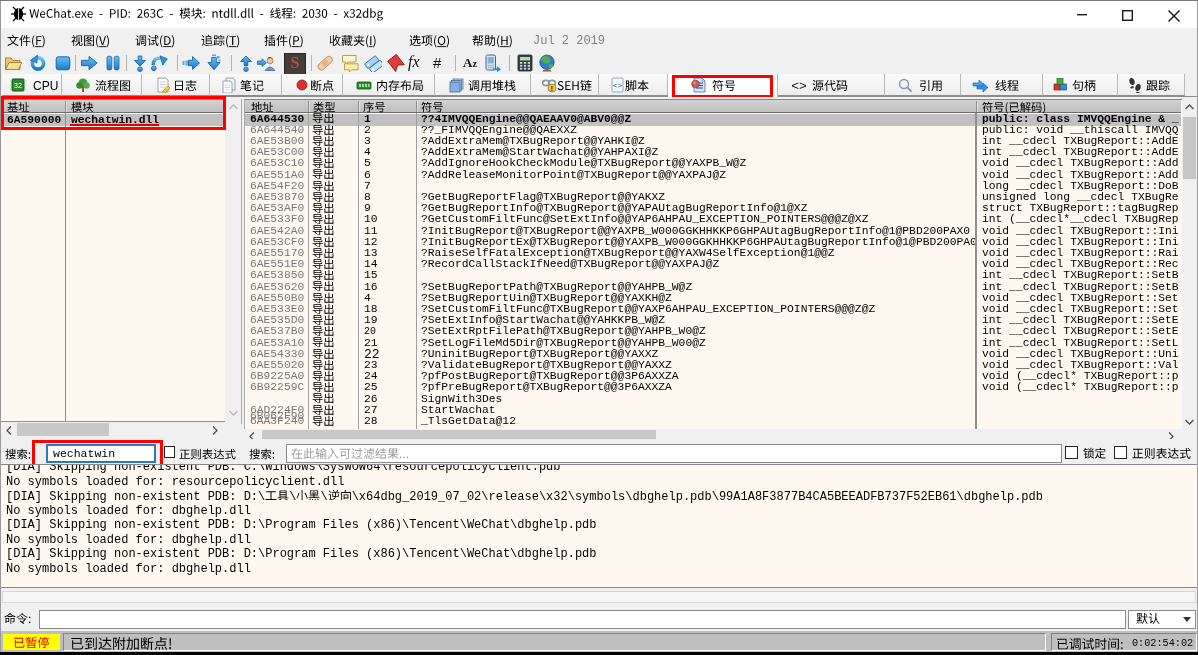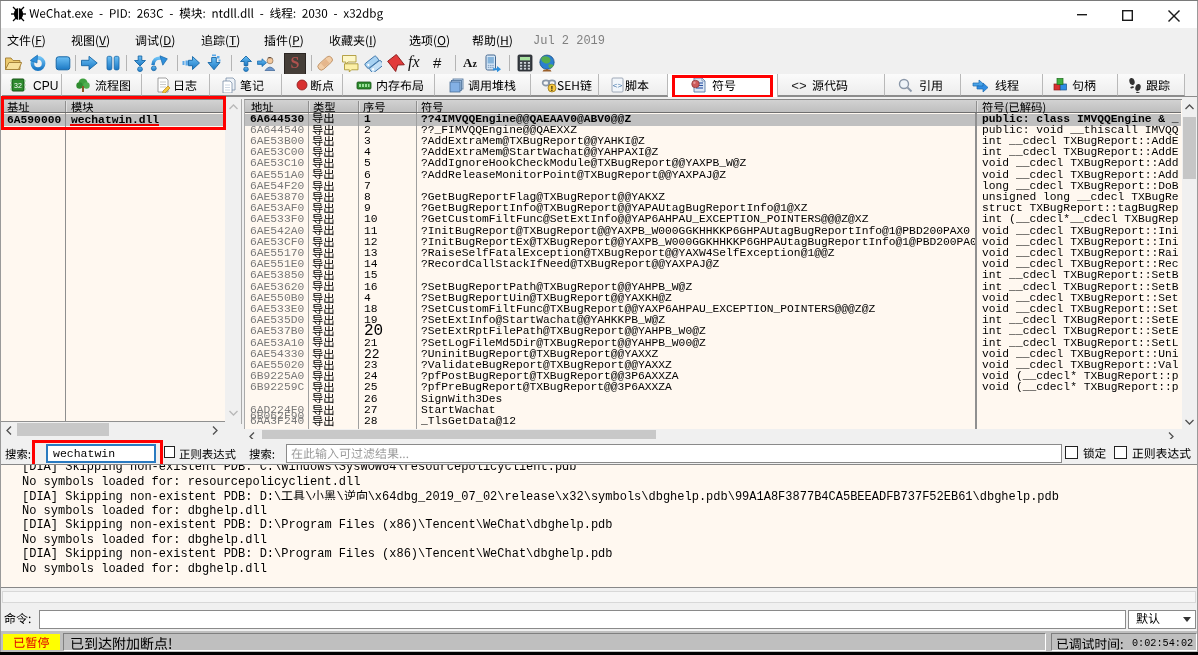--- a/index.html
+++ b/index.html
@@ -686,21 +686,21 @@
       <use href="#c51fa" x="12.0"></use>
     </svg>
 <div class="abs" style="left:120px;top:202.1px;font-family:'Liberation Mono',monospace;font-size:11.3px;line-height:11.2px;white-space:pre;color:#000">19</div>
 <div class="abs" style="left:177px;top:202.1px;font-family:'Liberation Mono',monospace;font-size:11.3px;line-height:11.2px;white-space:pre;color:#000;width:555px;overflow:hidden">?SetExtInfo@StartWachat@@YAHKKPB_W@Z</div>
 <div class="abs" style="left:738px;top:202.1px;font-family:'Liberation Mono',monospace;font-size:11.3px;line-height:11.2px;white-space:pre;color:#000;width:199px;overflow:hidden">int __cdecl TXBugReport::SetE</div>
 <div class="abs" style="left:6px;top:213.3px;font-family:'Liberation Mono',monospace;font-size:11.3px;line-height:11.2px;white-space:pre;color:#787878">6AE537B0</div>
 <svg class="" style="position:absolute;left:68.0px;top:212.2px" width="22.60" height="13.75" viewBox="0 -11.0 24.00 14.6" fill="#000">
       <use href="#c5bfc" x="0.0"></use>
       <use href="#c51fa" x="12.0"></use>
     </svg>
-<div class="abs" style="left:120px;top:213.3px;font-family:'Liberation Mono',monospace;font-size:16px;line-height:11.2px;white-space:pre;color:#000">20</div>
+<div class="abs" style="left:120px;top:213.3px;font-family:'Liberation Mono',monospace;font-size:10px;line-height:11.2px;white-space:pre;color:#000">20</div>
 <div class="abs" style="left:177px;top:213.3px;font-family:'Liberation Mono',monospace;font-size:11.3px;line-height:11.2px;white-space:pre;color:#000;width:555px;overflow:hidden">?SetExtRptFilePath@TXBugReport@@YAHPB_W0@Z</div>
 <div class="abs" style="left:738px;top:213.3px;font-family:'Liberation Mono',monospace;font-size:11.3px;line-height:11.2px;white-space:pre;color:#000;width:199px;overflow:hidden">int __cdecl TXBugReport::SetE</div>
 <div class="abs" style="left:6px;top:224.5px;font-family:'Liberation Mono',monospace;font-size:11.3px;line-height:11.2px;white-space:pre;color:#787878">6AE53A10</div>
 <svg class="" style="position:absolute;left:68.0px;top:223.4px" width="22.60" height="13.75" viewBox="0 -11.0 24.00 14.6" fill="#000">
       <use href="#c5bfc" x="0.0"></use>
       <use href="#c51fa" x="12.0"></use>
     </svg>
 <div class="abs" style="left:120px;top:224.5px;font-family:'Liberation Mono',monospace;font-size:11.3px;line-height:11.2px;white-space:pre;color:#000">21</div>
 <div class="abs" style="left:177px;top:224.5px;font-family:'Liberation Mono',monospace;font-size:11.3px;line-height:11.2px;white-space:pre;color:#000;width:555px;overflow:hidden">?SetLogFileMd5Dir@TXBugReport@@YAHPB_W00@Z</div>
 <div class="abs" style="left:738px;top:224.5px;font-family:'Liberation Mono',monospace;font-size:11.3px;line-height:11.2px;white-space:pre;color:#000;width:199px;overflow:hidden">int __cdecl TXBugReport::SetL</div>
@@ -822,21 +822,21 @@
   </svg>
 <div class="abs" style="left:1114px;top:446px;width:13px;height:13px;background:#fff;border:1.5px solid #222"></div>
 <svg class="" style="position:absolute;left:1132.0px;top:446.7px" width="59.00" height="14.36" viewBox="0 -11.0 60.00 14.6" fill="#000">
     <use href="#c6b63" x="0.0"></use>
     <use href="#c5219" x="12.0"></use>
     <use href="#c8868" x="24.0"></use>
     <use href="#c8fbe" x="36.0"></use>
     <use href="#c5f0f" x="48.0"></use>
   </svg>
 <div class="abs" style="left:1px;top:463.5px;width:1196px;height:124.5px;background:#fff8f0;border-top:1px solid #888;border-bottom:1px solid #888"></div>
-<div class="abs" style="left:17px;top:464.5px;width:1048px;height:123px;overflow:hidden">
+<div class="abs" style="left:1px;top:464.5px;width:1048px;height:123px;overflow:hidden">
 <div class="abs" style="left:5px;top:-4.5px;font-family:'Liberation Mono',monospace;font-size:12px;line-height:14.55px;white-space:pre;color:#000">[DIA] Skipping non-existent PDB: C:\Windows\SysWOW64\resourcepolicyclient.pdb</div>
 <div class="abs" style="left:5px;top:10.1px;font-family:'Liberation Mono',monospace;font-size:12px;line-height:14.55px;white-space:pre;color:#000">No symbols loaded for: resourcepolicyclient.dll</div>
 <div class="abs" style="left:5px;top:24.6px;font-family:'Liberation Mono',monospace;font-size:12px;line-height:14.55px;white-space:pre;color:#000">[DIA] Skipping non-existent PDB: D:\<svg class="il" style="vertical-align:baseline" width="24.00" height="11.00" viewBox="0 -11.0 24.00 11" fill="#000">
         <use href="#c5de5" x="0.0"></use>
         <use href="#c5177" x="12.0"></use>
       </svg>\<svg class="il" style="vertical-align:baseline" width="24.00" height="11.00" viewBox="0 -11.0 24.00 11" fill="#000">
         <use href="#c5c0f" x="0.0"></use>
         <use href="#c9ed1" x="12.0"></use>
       </svg>\<svg class="il" style="vertical-align:baseline" width="24.00" height="11.00" viewBox="0 -11.0 24.00 11" fill="#000">
         <use href="#c9006" x="0.0"></use>

